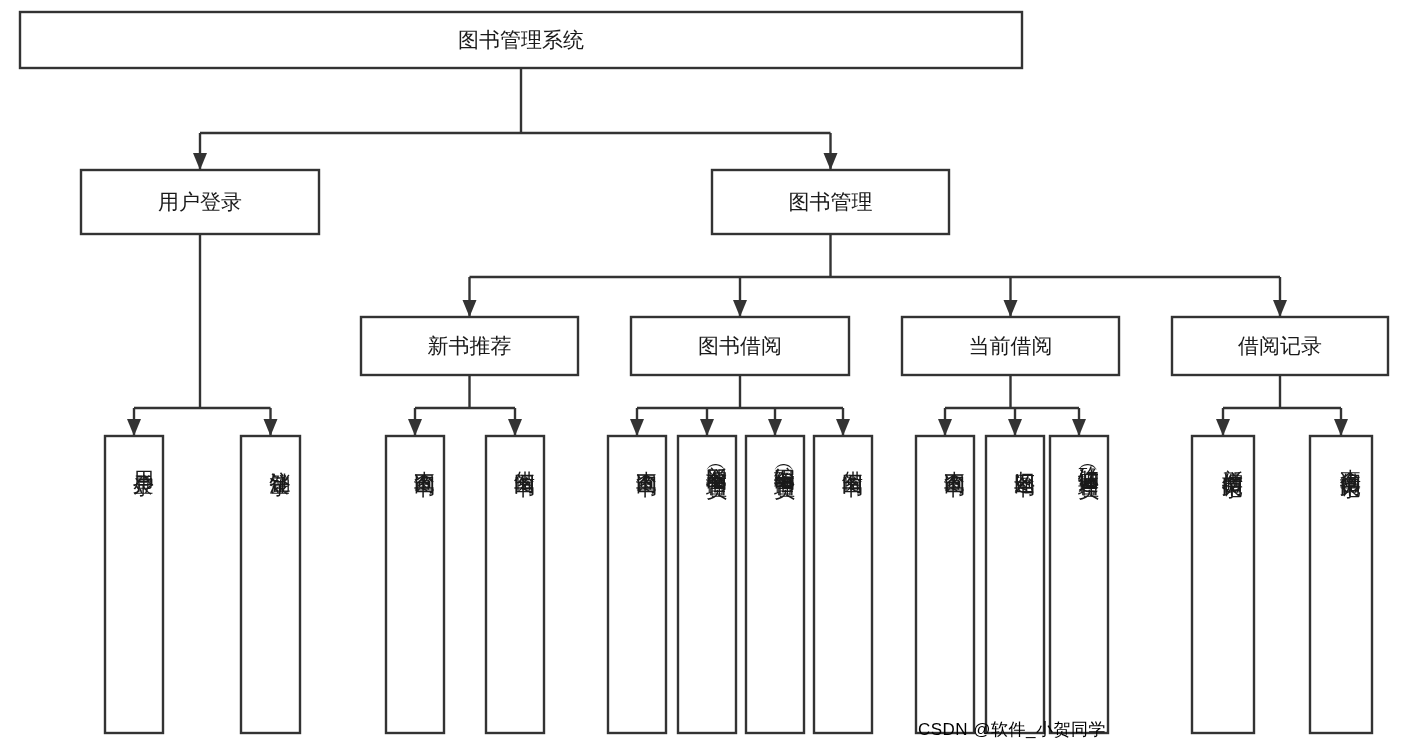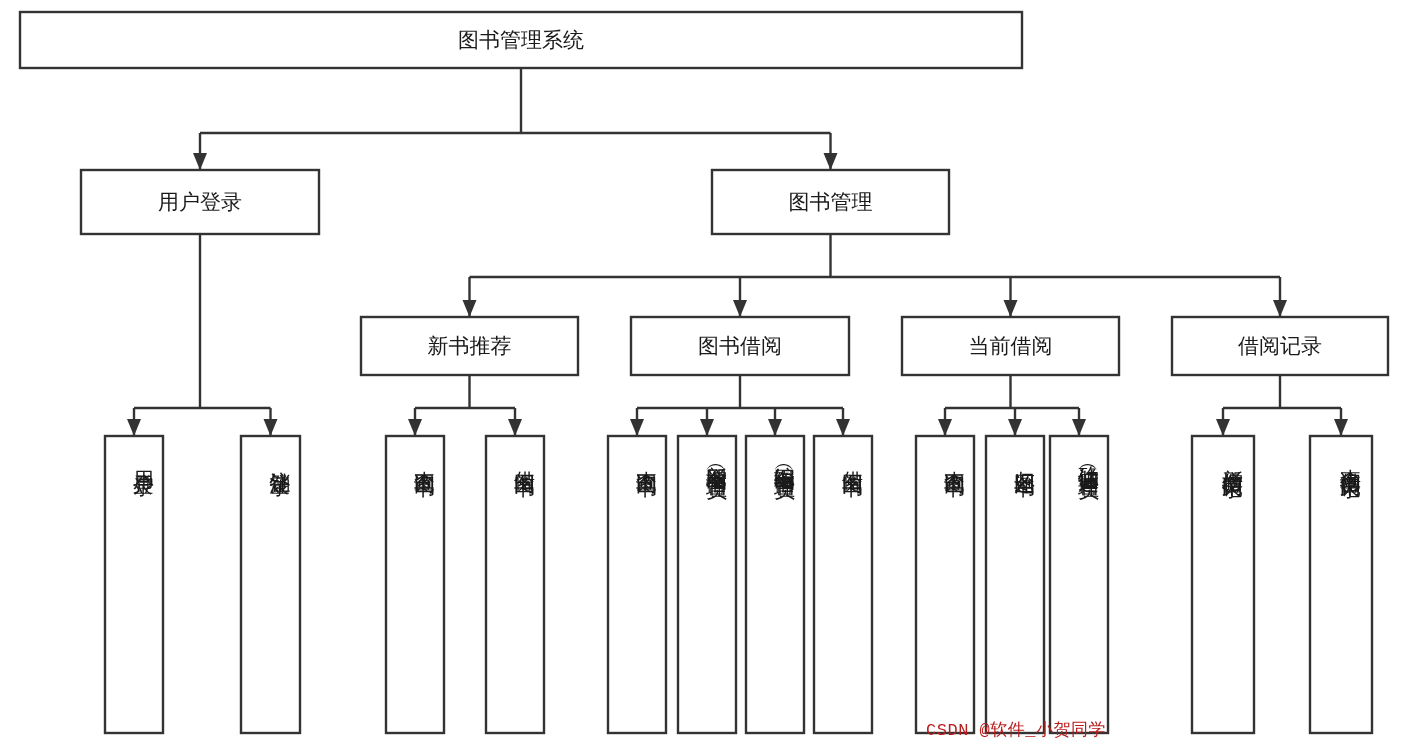--- a/index.html
+++ b/index.html
@@ -50,23 +50,23 @@
     fill: none;
   }
   .arrow-head {
     fill: #333333;
     stroke: none;
   }
   .watermark {
     position: absolute;
     right: 8px;
     bottom: 6px;
-    font-family: Liberation Mono, monospace;
+    font-family: Liberation Sans, sans-serif;
     font-size: 17px;
-    color: #b91c1c;
+    color: #000000;
     white-space: nowrap;
     letter-spacing: 0.5px;
   }
 </style>
 </head>
 <body>
 
 <div id="diagram-root">
   <svg class="flow" viewBox="0 0 1405 747" xmlns="http://www.w3.org/2000/svg">
     <g id="edge-layer">

